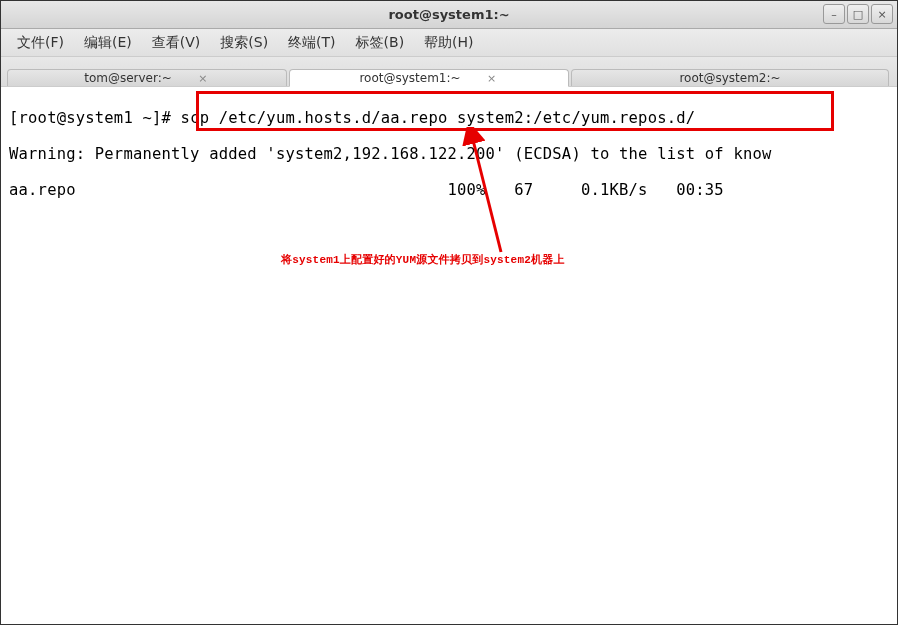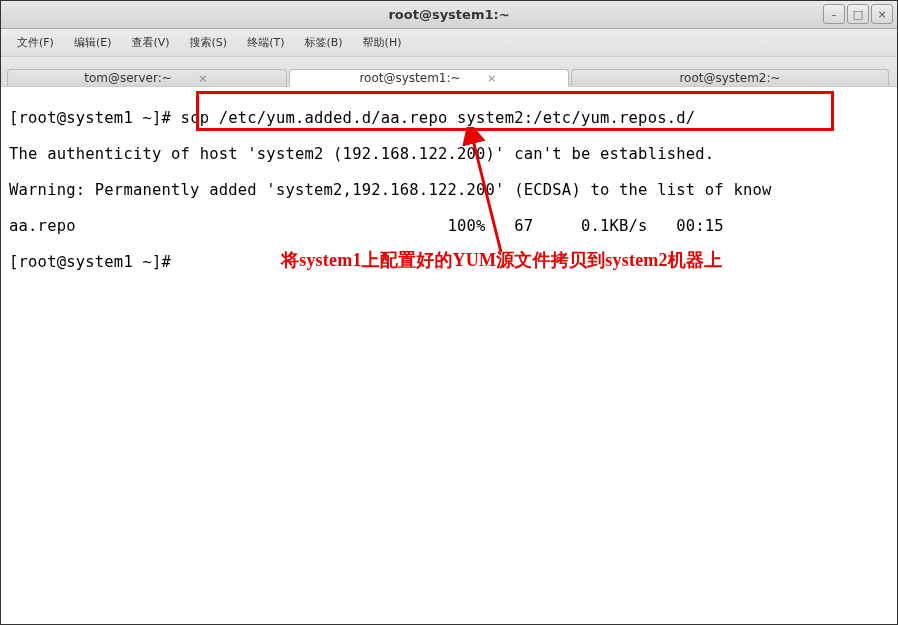--- a/index.html
+++ b/index.html
@@ -57,21 +57,21 @@
       background: linear-gradient(to bottom, #ececec, #e0e0e0);
       height: 28px;
       display: flex;
       align-items: center;
       padding: 0 8px;
       border-bottom: 1px solid #ccc;
       gap: 4px;
     }
     .menu-item {
       padding: 3px 8px;
-      font-size: 11px;
+      font-size: 14px;
       color: #333;
       cursor: pointer;
     }
     .tabbar {
       background: linear-gradient(to bottom, #e8e8e8, #dcdcdc);
       height: 30px;
       display: flex;
       align-items: flex-end;
       padding: 0 6px;
       border-bottom: 1px solid #ccc;
@@ -127,22 +127,22 @@
       pointer-events: none;
     }
     .arrow-svg {
       position: absolute;
       pointer-events: none;
     }
     .annotation-text {
       position: absolute;
       color: #e60000;
       font-weight: bold;
-      font-size: 18px;
-      font-family: Liberation Serif, serif;
+      font-size: 11px;
+      font-family: Liberation Mono, monospace;
     }
   </style>
 </head>
 <body>
 
 <div class="window">
 
   <div class="titlebar">
     <span class="titlebar-title">root@system1:~</span>
     <div class="window-controls">
@@ -170,25 +170,23 @@
     <div class="tab active">
       <span>root@system1:~</span>
       <span class="tab-close">×</span>
     </div>
     <div class="tab" style="min-width:auto;flex:1;">
       <span>root@system2:~</span>
     </div>
   </div>
 
   <div class="terminal">
-<span class="tl">[root@system1 ~]# scp /etc/yum.added.d/aa.repo system2:/etc/yum.repos.d/</span>
-<span class="tl">The authenticity of host 'system2 (192.168.122.200)' can't be established.</span>
+<span class="tl">[root@system1 ~]# scp /etc/yum.hosts.d/aa.repo system2:/etc/yum.repos.d/</span>
 <span class="tl">Warning: Permanently added 'system2,192.168.122.200' (ECDSA) to the list of know</span>
-<span class="tl">aa.repo                                       100%   67     0.1KB/s   00:15    </span>
-<span class="tl">[root@system1 ~]# </span>
+<span class="tl">aa.repo                                       100%   67     0.1KB/s   00:35    </span>
 
     <div class="highlight-box" style="left:195px; top:4px; width:638px; height:40px;"></div>
 
     <svg class="arrow-svg" style="left:460px; top:40px; width:60px; height:130px;">
       <defs>
         <marker id="arrowhead" markerWidth="8" markerHeight="8" refX="4" refY="4" orient="auto">
           <polygon points="0 0, 8 4, 0 8" fill="#e60000"></polygon>
         </marker>
       </defs>
       <line x1="40" y1="125" x2="10" y2="5" stroke="#e60000" stroke-width="3" marker-end="url(#arrowhead)"></line>

